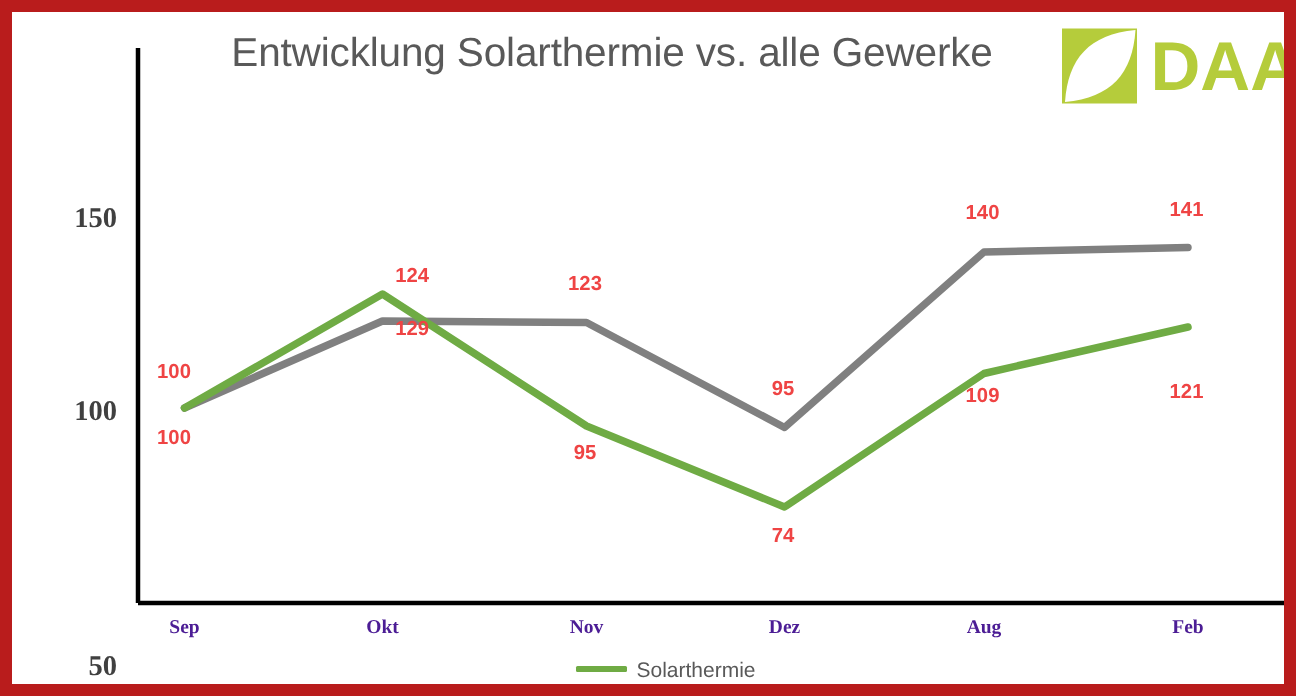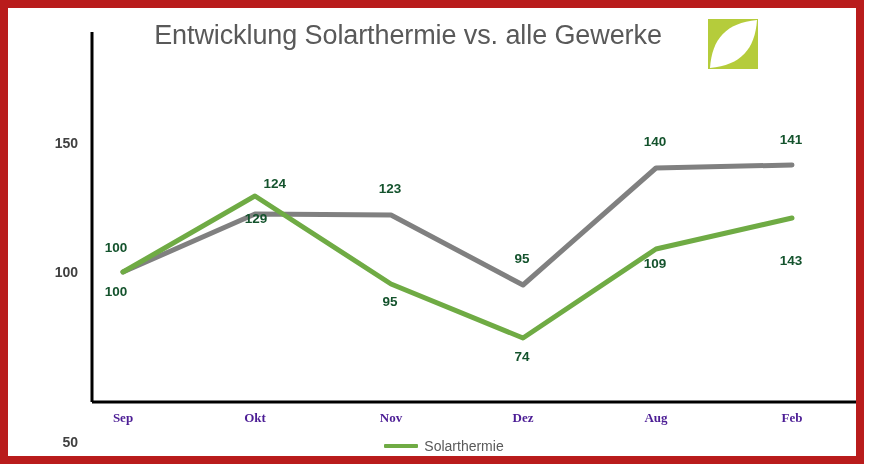--- a/index.html
+++ b/index.html
@@ -66,42 +66,42 @@
     color: #b5cc3b;
     font-family: "Liberation Sans", sans-serif;
     letter-spacing: 0px;
   }
   
   .y-tick {
     position: absolute;
     right: 0;
     width: 48px;
     text-align: right;
-    font-size: 14px;
+    font-size: 19px;
     font-weight: 700;
     color: #404040;
-    font-family: Liberation Sans, sans-serif;
+    font-family: Liberation Serif, serif;
   }
   .x-tick {
     position: absolute;
     width: 70px;
     text-align: center;
     font-size: 13px;
     font-weight: 700;
     color: #4c1d95;
     font-family: Liberation Serif, serif;
   }
   
   .pt-label {
     position: absolute;
     width: 60px;
     text-align: center;
     font-size: 13.5px;
     font-weight: 700;
-    color: #14532d;
+    color: #ef4444;
     font-family: "Liberation Sans", sans-serif;
     white-space: nowrap;
   }
   
   #legend {
     position: absolute;
     left: 0;
     top: 430px;
     width: 872px;
     display: flex;
@@ -142,42 +142,43 @@
   </svg>
 
   <div id="chart-title">Entwicklung Solarthermie vs. alle Gewerke</div>
 
   <div id="brand-logo">
     <div id="logo-mark">
       <svg width="50" height="50" viewBox="0 0 50 50" aria-hidden="true">
         <path d="M49 1 C18 4 4 20 2 49 C33 46 47 30 49 1 Z" fill="#ffffff"></path>
       </svg>
     </div>
+    <div id="logo-wordmark">DAA</div>
   </div>
 
   <div class="y-tick" style="left:8px; top:127px; width:62px;">150</div>
   <div class="y-tick" style="left:8px; top:256px; width:62px;">100</div>
   <div class="y-tick" style="left:8px; top:385px; width:62px;margin-top:41px;">50</div>
 
   <div class="x-tick" style="left:80px; top:402px;">Sep</div>
   <div class="x-tick" style="left:212px; top:402px;text-align:center;">Okt</div>
   <div class="x-tick" style="left:348px; top:402px;">Nov</div>
   <div class="x-tick" style="left:480px; top:402px;">Dez</div>
   <div class="x-tick" style="left:613px; top:402px;">Aug</div>
   <div class="x-tick" style="left:749px; top:402px;">Feb</div>
 
   <div class="pt-label" style="left:78px; top:232px;">100</div>
   <div class="pt-label" style="left:218px; top:168px;text-align:right;">124</div>
   <div class="pt-label" style="left:352px; top:286px;">95</div>
   <div class="pt-label" style="left:484px; top:341px;">74</div>
   <div class="pt-label" style="left:617px; top:248px;">109</div>
-  <div class="pt-label" style="left:753px; top:245px;">143</div>
+  <div class="pt-label" style="left:753px; top:245px;">121</div>
 
   <div class="pt-label" style="left:78px; top:276px;">100</div>
-  <div class="pt-label" style="left:218px; top:203px;">129</div>
+  <div class="pt-label" style="left:218px; top:203px;text-align:right;">129</div>
   <div class="pt-label" style="left:352px; top:173px;">123</div>
   <div class="pt-label" style="left:484px; top:243px;">95</div>
   <div class="pt-label" style="left:617px; top:126px;">140</div>
   <div class="pt-label" style="left:753px; top:124px;">141</div>
 
   <div id="legend">
     <div class="legend-item">
       <span class="legend-swatch" style="background:#6fab44;"></span>
       <span class="legend-label">Solarthermie</span>
     </div>

